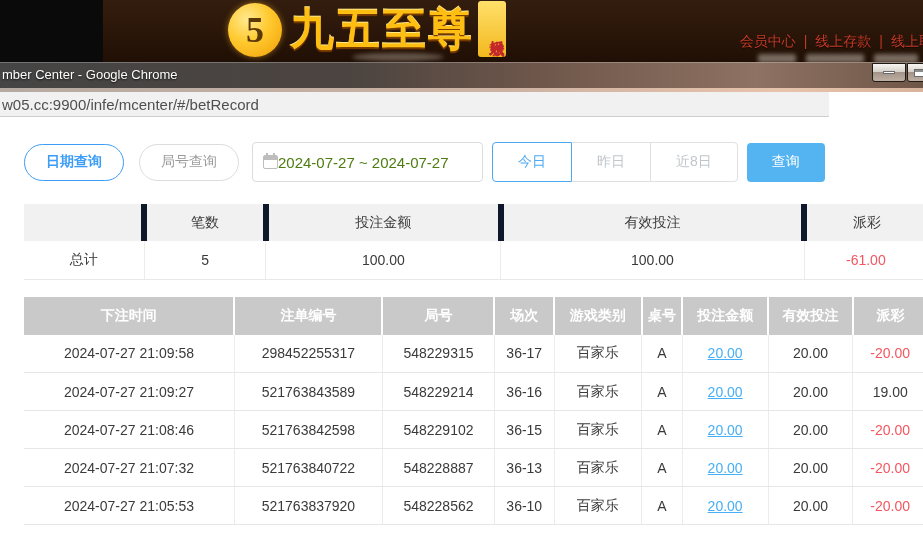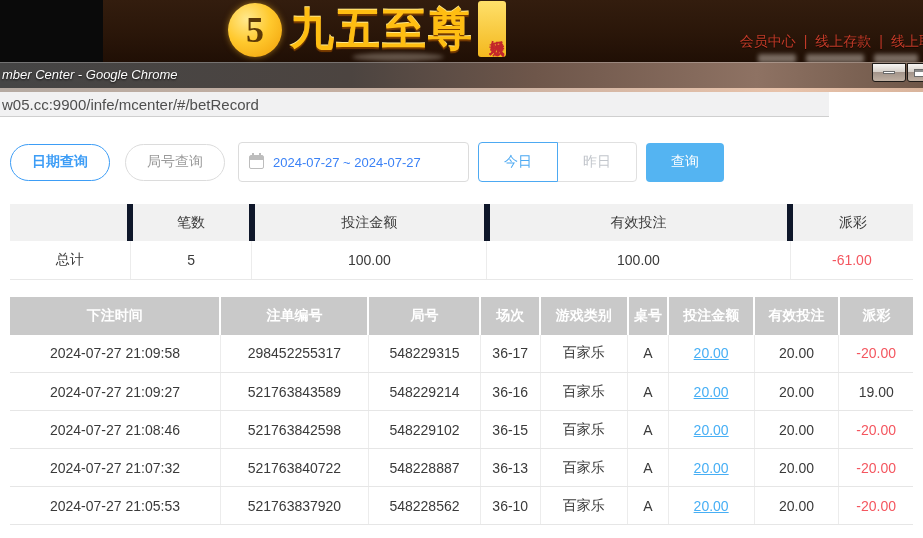--- a/index.html
+++ b/index.html
@@ -28,51 +28,51 @@
     text-shadow:0 1px 0 #140700; }
   .top-nav .sep { margin:0 8px; color:#c23a28; }
   .account-blur { position:absolute; top:54px; right:0; width:165px; height:9px; display:flex; gap:10px; }
   .account-blur .blob { height:9px; border-radius:2px; background:#cfc4ba; opacity:.5; filter:blur(2px); }
 
   
   .titlebar { position:absolute; left:0; top:62px; width:923px; height:26px;
     background:linear-gradient(90deg,#454545 0%,#4c4440 38%,#6e564a 58%,#8e7263 82%,#6f5748 100%);
     box-shadow:inset 0 1px 0 rgba(255,255,255,.25); }
   .titlebar-text { position:absolute; left:2px; top:5px; font-size:13px; color:#fdfdfd;
-    text-shadow:0 1px 2px rgba(0,0,0,.8);font-style:italic; }
+    text-shadow:0 1px 2px rgba(0,0,0,.8); }
   .win-buttons { position:absolute; top:1px; right:-8px; display:flex; gap:1px; }
   .win-btn { height:19px; border:1px solid #1e1a17; border-radius:0 0 3px 3px;
     background:linear-gradient(180deg,#f7f5f3 0%,#d8d1ca 45%,#a3948a 50%,#c0b0a2 100%);
     display:flex; align-items:center; justify-content:center; }
   .win-btn.min { width:34px; }
   .win-btn.max { width:24px; }
   .glyph-min { width:12px; height:3px; background:#fdfdfd; border:1px solid #6b6b6b; }
   .glyph-max { width:10px; height:8px; border:1px solid #6b6b6b; background:#fdfdfd;
     box-shadow:inset 0 2px 0 #8b8b8b; }
   .glass-strip { position:absolute; left:0; top:88px; width:923px; height:4px;
     background:linear-gradient(90deg,#b5aaa2 0%,#cdb2a2 55%,#e8c3ab 85%,#d9b49c 100%); }
   .url-bar { position:absolute; left:0; top:92px; width:829px; height:25px; background:#f1f1f2;
     border-bottom:1px solid #cfcfcf; display:flex; align-items:center; }
   .url-text { margin-left:2px; font-size:15px; color:#4f4f4f; }
 
   
-  .content { position:absolute; left:0; top:117px; width:923px; bottom:8px; background:#fff; padding:0 10px; }
+  .content { position:absolute; left:0; top:117px; width:923px; bottom:8px; background:#fff; padding:0 24px; }
 
   .filter-row { margin-top:25px; height:40px; display:flex; align-items:center; }
   .pill-btn { height:37px; padding:0 21px; border-radius:19px; background:#fff; font-size:14px;
     display:flex; align-items:center; cursor:pointer; }
   .pill-btn.active { border:1px solid #3d9df6; color:#3d9df6; font-weight:bold; }
   .pill-btn.plain { border:1px solid #dcdcdc; color:#9a9a9a; margin-left:15px; }
   .date-input { margin-left:13px; width:231px; height:40px; border:1px solid #dcdcdc; border-radius:4px;
     background:#fff; display:flex; align-items:center; padding:0 10px; }
   .cal-icon { width:15px; height:14px; border:1px solid #bdbdbd; border-radius:2px; position:relative;
     background:linear-gradient(180deg,#bdbdbd 0 4px,#fff 4px); }
   .cal-icon:before, .cal-icon:after { content:""; position:absolute; top:-3px; width:2px; height:4px; background:#bdbdbd; }
   .cal-icon:before { left:2px; } .cal-icon:after { right:2px; }
-  .date-text { margin-left:9px; font-size:13px; color:#3b82f6; }
+  .date-text { font-size:15px; color:#4d7c0f; }
   .seg-group { margin-left:9px; display:flex; height:40px; }
   .seg-btn { height:40px; padding:0 25px; display:flex; align-items:center; font-size:14px;
     background:#fff; border:1px solid #e0e0e0; margin-left:-1px; color:#c2c6cc; cursor:pointer; }
   .seg-btn:first-child { border-radius:4px 0 0 4px; margin-left:0; }
   .seg-btn:last-child { border-radius:0 4px 4px 0; }
   .seg-btn.active { border:1px solid #4da9f2; color:#4da9f2; z-index:1; }
   .query-btn { margin-left:9px; width:78px; height:39px; border:none; border-radius:4px; background:#54b4f2;
     color:#fff; font-size:14px; display:flex; align-items:center; justify-content:center; cursor:pointer; }
 
   table { border-collapse:collapse; width:903px; table-layout:fixed; font-size:14px; color:#3a3a3a; }
@@ -138,20 +138,21 @@
     <div class="filter-row">
       <div class="pill-btn active">日期查询</div>
       <div class="pill-btn plain">局号查询</div>
       <div class="date-input">
         <div class="cal-icon"></div>
         <div class="date-text">2024-07-27 ~ 2024-07-27</div>
       </div>
       <div class="seg-group">
         <div class="seg-btn active">今日</div>
         <div class="seg-btn">昨日</div>
+        <div class="seg-btn">近8日</div>
       </div>
       <div class="query-btn">查询</div>
     </div>
 
     <table class="summary-table">
       <colgroup>
           <col style="width:13.3%">
           <col style="width:13.5%">
           <col style="width:26%">
           <col style="width:33.6%">

